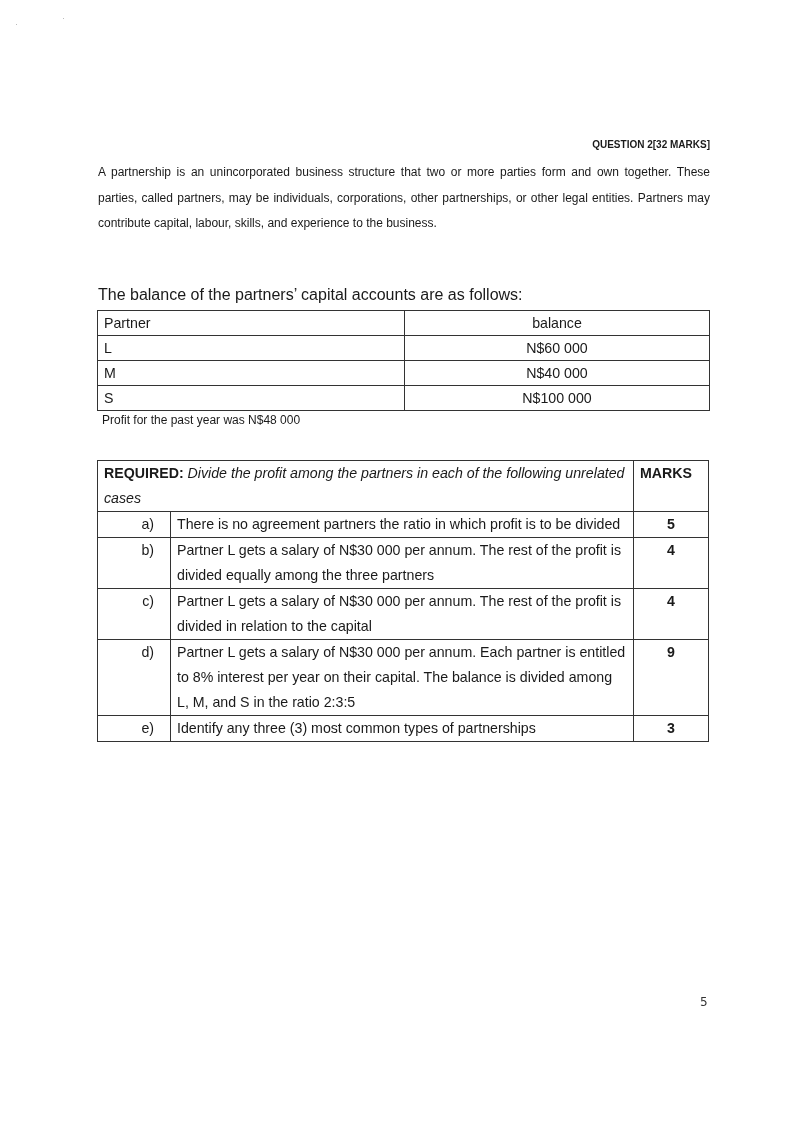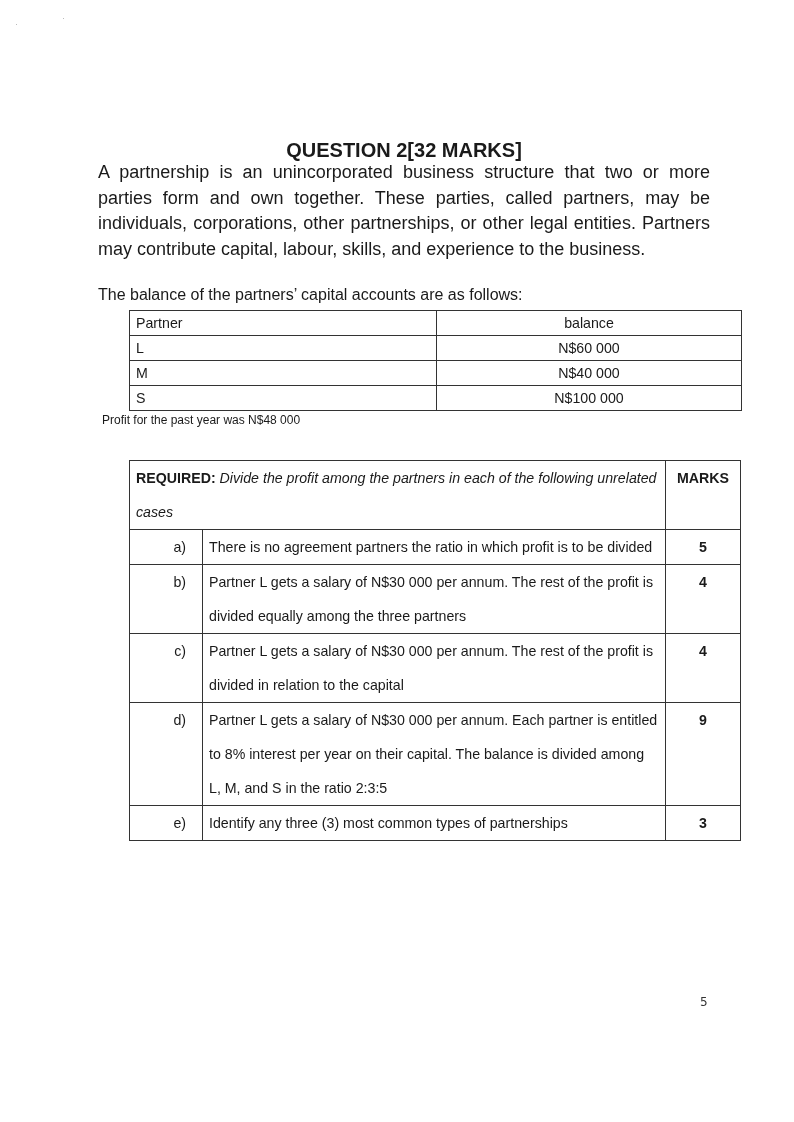--- a/index.html
+++ b/index.html
@@ -19,40 +19,39 @@
     .page {
       position: absolute;
       left: 0; top: 0;
       width: 794px; height: 1122px;
     }
     .q-header {
       position: absolute;
       left: 98px; top: 139px;
       width: 612px;
       display: flex;
-      justify-content: center;
+      justify-content: flex-end;
       font-weight: bold;
-      font-size: 20px;
+      font-size: 10px;
     }
     .intro {
       position: absolute;
       left: 98px; top: 160px;
       width: 612px;
       line-height: 25.5px;
       text-align: justify;
-      font-size: 18px;
+      font-size: 12px;
     }
     .balance-caption {
       position: absolute;
       left: 98px; top: 286px;
       font-size: 16px;
     }
     table {
       border-collapse: collapse;
-      margin-left: 32px;
     }
     .balance-table {
       position: absolute;
       left: 97px; top: 310px;
       width: 613px;
     }
     .balance-table td {
       border: 1px solid #333;
       height: 24px;
       padding: 0 6px;
@@ -67,30 +66,30 @@
       font-size: 12px;
     }
     .req-table {
       position: absolute;
       left: 97px; top: 460px;
       width: 612px;
     }
     .req-table td {
       border: 1px solid #333;
       font-size: 14.2px;
-      line-height: 34px;
+      line-height: 25px;
       vertical-align: top;
       padding: 0 6px;
     }
     .req-table td.head-cell {
       padding-top: 0;
     }
     .req-table td.marks-head {
       width: 62px;
-      text-align: center;
+      text-align: left;
       font-weight: bold;
     }
     .req-table td.label-cell {
       width: 50px;
       text-align: right;
       padding-right: 16px;
     }
     .req-table td.marks-cell {
       text-align: center;
       font-weight: bold;

